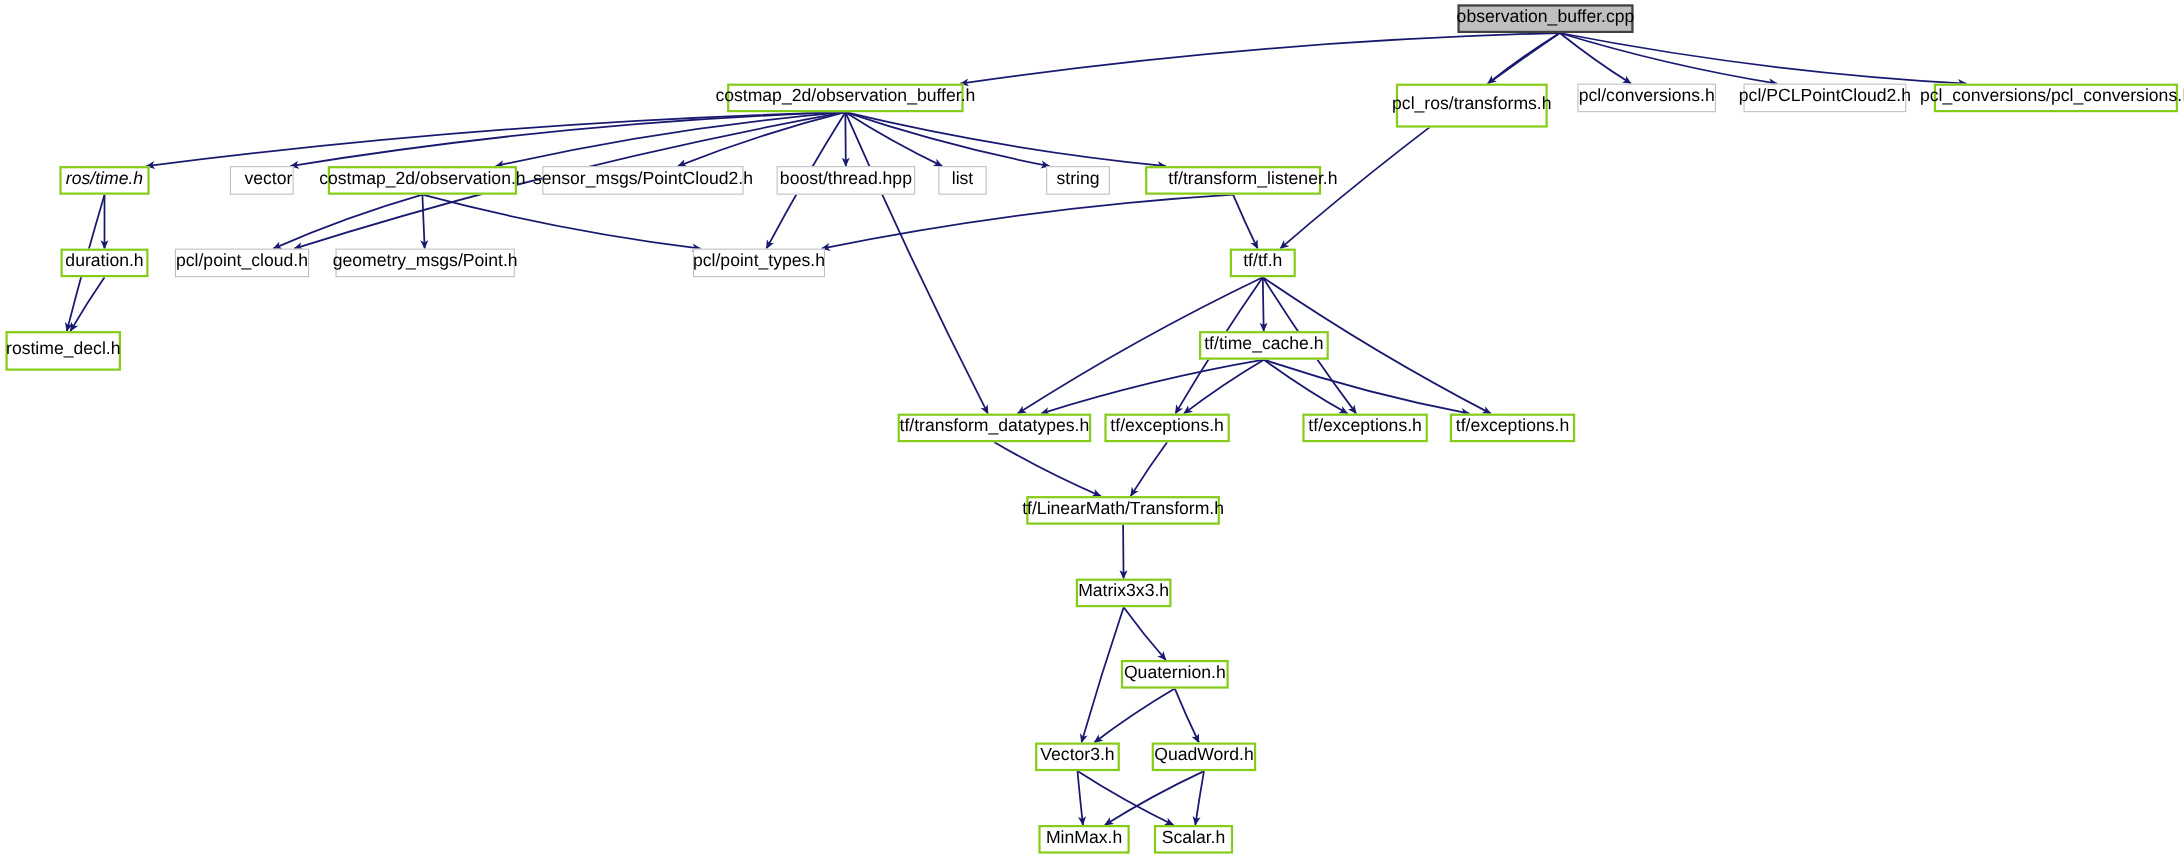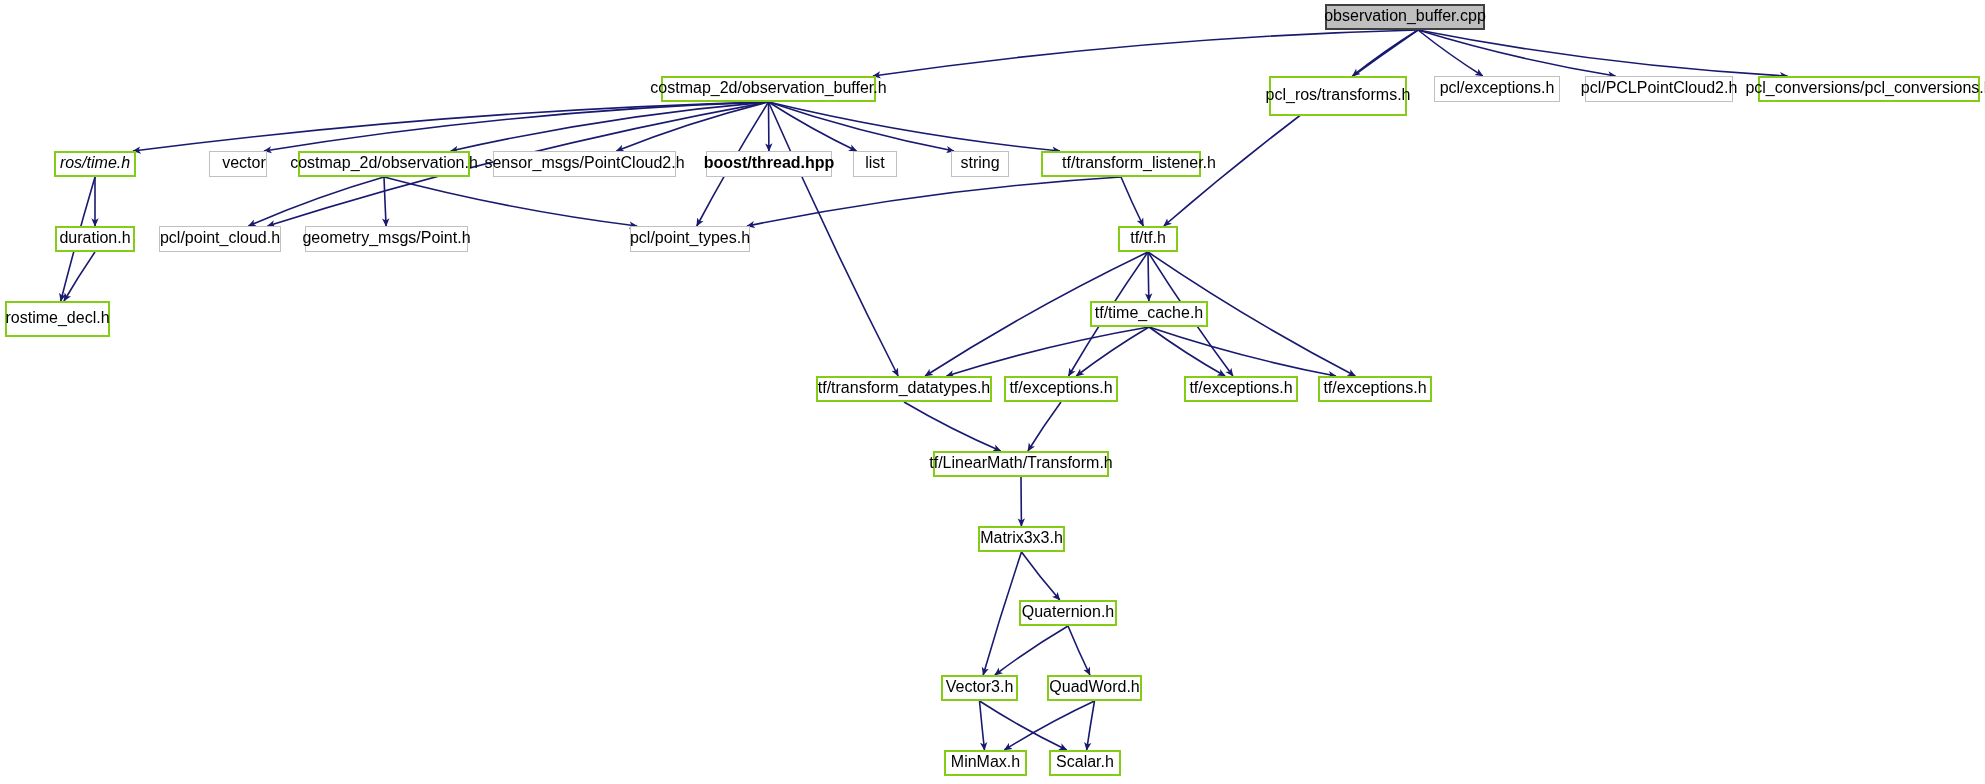--- a/index.html
+++ b/index.html
@@ -84,21 +84,21 @@
       <path d="M1094.5,701 Q1090.3019303490996,725.4565016713705 1086.6466666666668,750" fill="none" stroke="#191970" stroke-width="1.6" marker-end="url(#arrow)"></path>
     </svg>
   <div id="nodes">
       <div class="node root" style="left: 1278px; top: 4px; width: 160px; height: 26px; margin-left: 47px;">
         <span class="lbl">observation_buffer.cpp</span>
       </div>
       <div class="node strong" style="left: 1269px; top: 76px; width: 138px; height: 40px;">
         <span class="lbl">pcl_ros/transforms.h</span>
       </div>
       <div class="node plain" style="left: 1434px; top: 76px; width: 126px; height: 26px;">
-        <span class="lbl">pcl/exceptions.h</span>
+        <span class="lbl">pcl/conversions.h</span>
       </div>
       <div class="node plain" style="left: 1585px; top: 76px; width: 148px; height: 26px;">
         <span class="lbl">pcl/PCLPointCloud2.h</span>
       </div>
       <div class="node strong" style="left: 1758px; top: 76px; width: 222px; height: 26px;">
         <span class="lbl">pcl_conversions/pcl_conversions.h</span>
       </div>
       <div class="node strong" style="left: 661px; top: 76px; width: 215px; height: 26px;">
         <span class="lbl">costmap_2d/observation_buffer.h</span>
       </div>
@@ -107,21 +107,21 @@
       </div>
       <div class="node plain" style="left: 209px; top: 151px; width: 58px; height: 26px; padding-left: 12px;">
         <span class="lbl">vector</span>
       </div>
       <div class="node strong" style="left: 298px; top: 151px; width: 172px; height: 26px;">
         <span class="lbl">costmap_2d/observation.h</span>
       </div>
       <div class="node plain" style="left: 493px; top: 151px; width: 183px; height: 26px;">
         <span class="lbl">sensor_msgs/PointCloud2.h</span>
       </div>
-      <div class="node plain" style="left: 706px; top: 151px; width: 126px; height: 26px; font-weight: bold;">
+      <div class="node plain" style="left: 706px; top: 151px; width: 126px; height: 26px;">
         <span class="lbl">boost/thread.hpp</span>
       </div>
       <div class="node plain" style="left: 853px; top: 151px; width: 44px; height: 26px; text-align: right;">
         <span class="lbl">list</span>
       </div>
       <div class="node plain" style="left: 951px; top: 151px; width: 58px; height: 26px;">
         <span class="lbl">string</span>
       </div>
       <div class="node strong" style="left: 1041px; top: 151px; width: 160px; height: 26px; padding-left: 36px;">
         <span class="lbl">tf/transform_listener.h</span>

